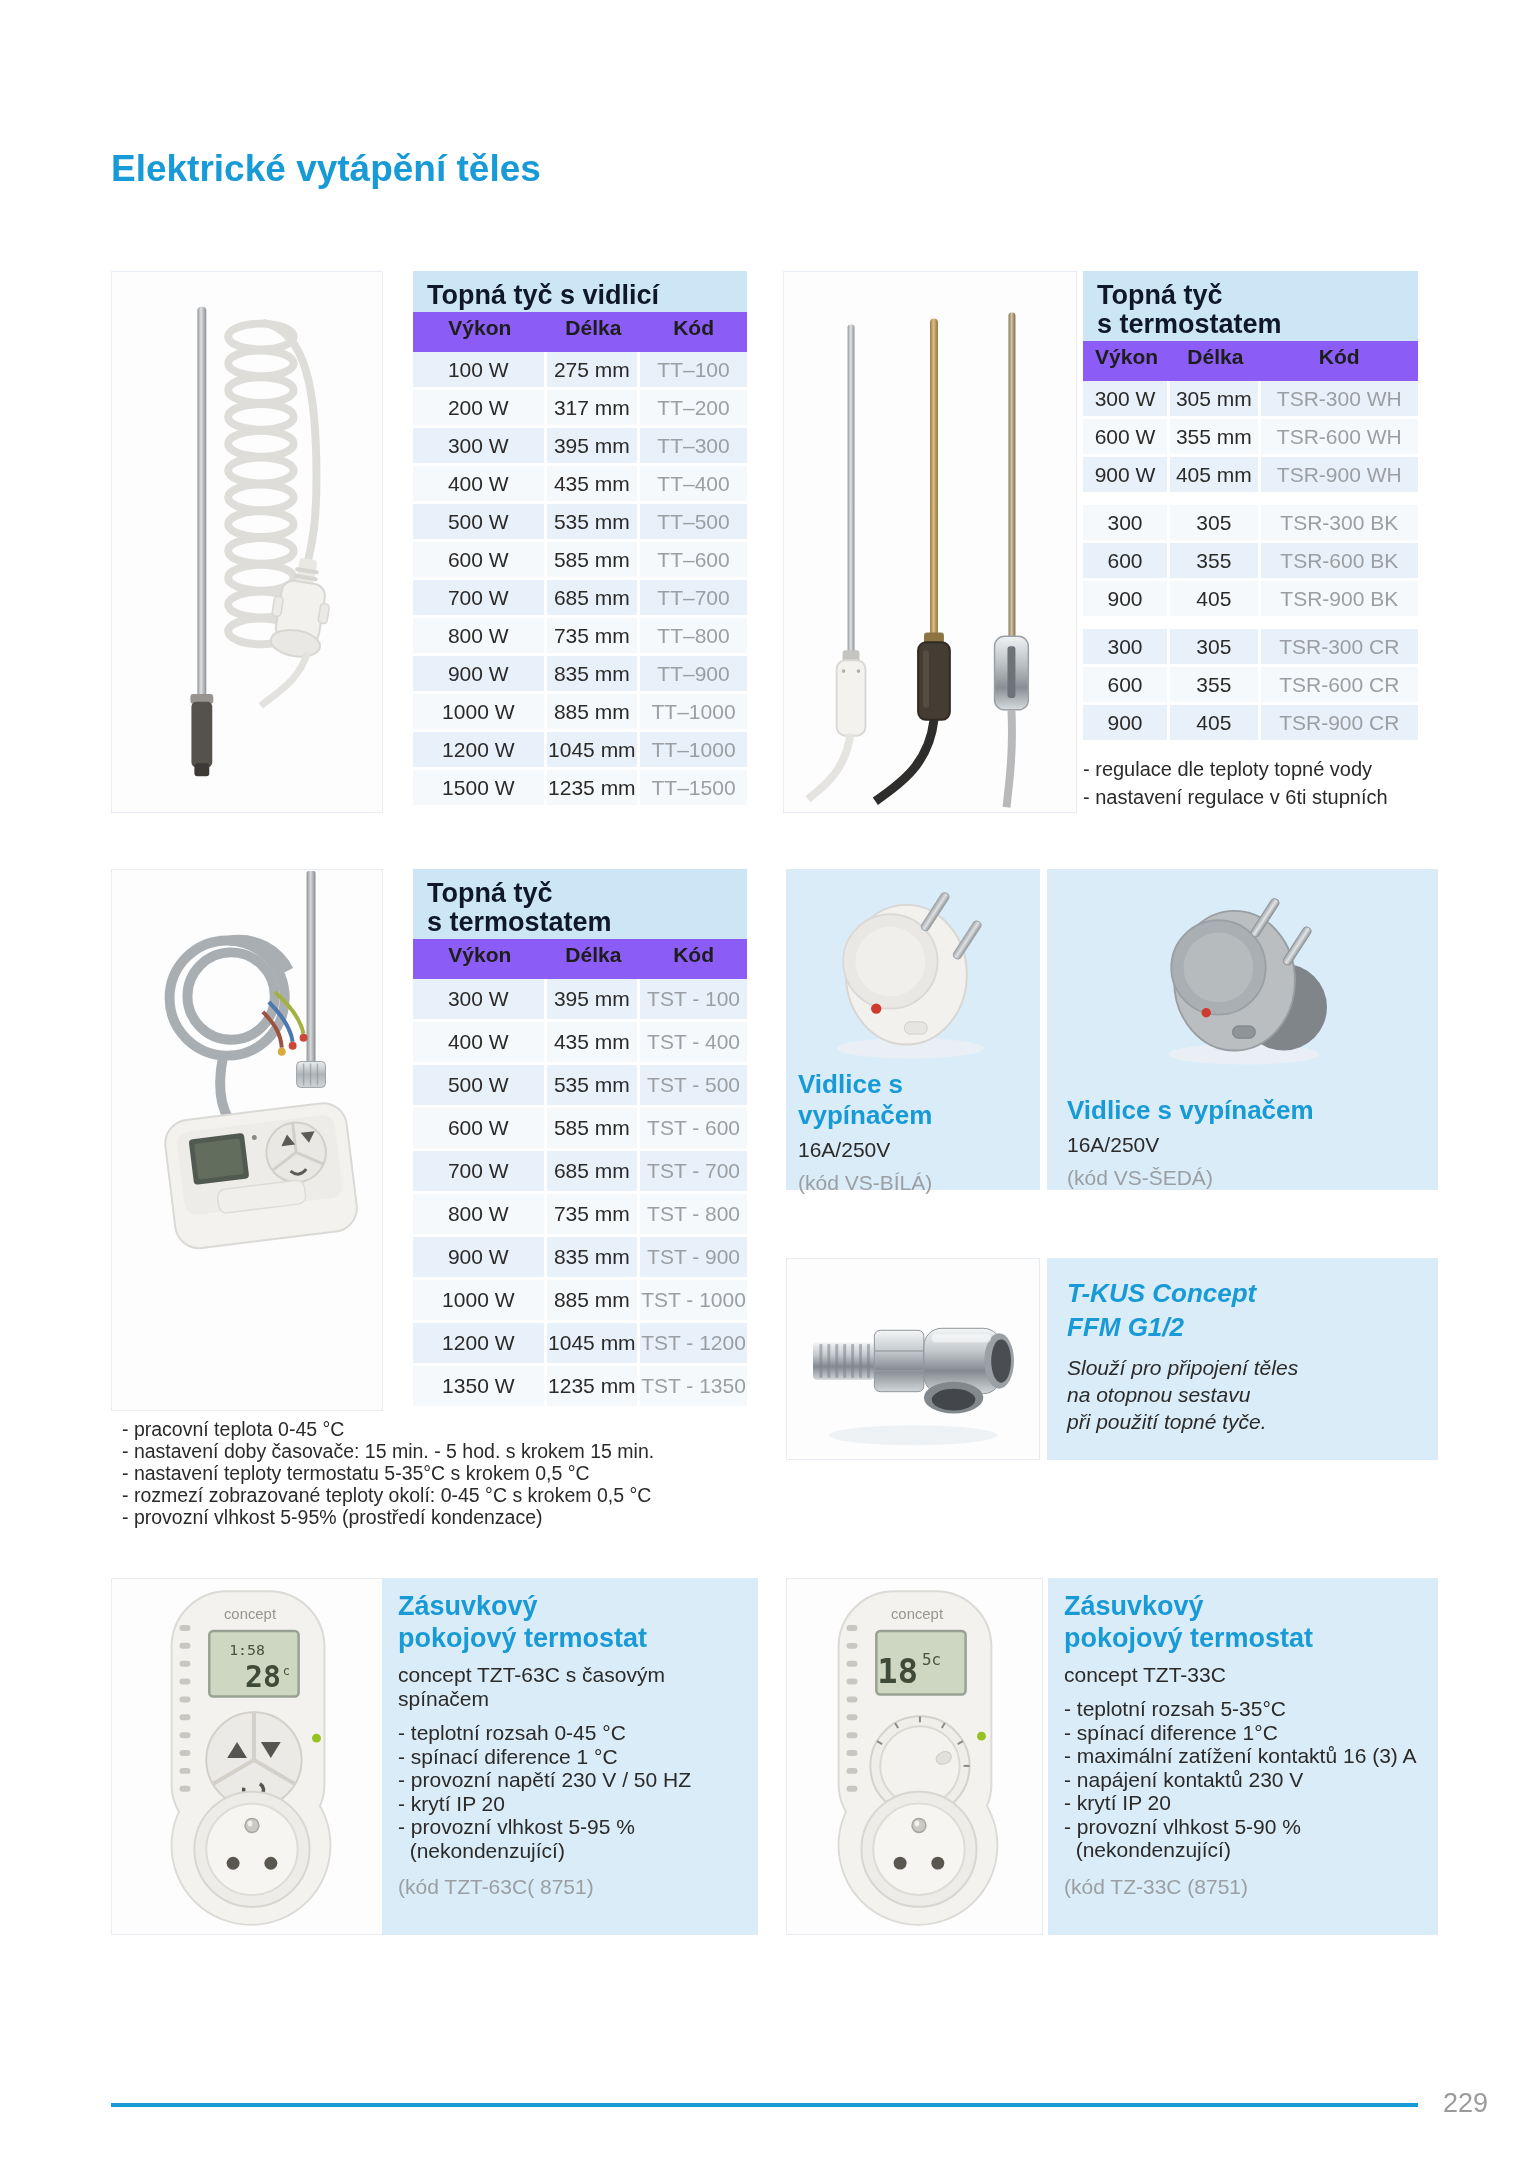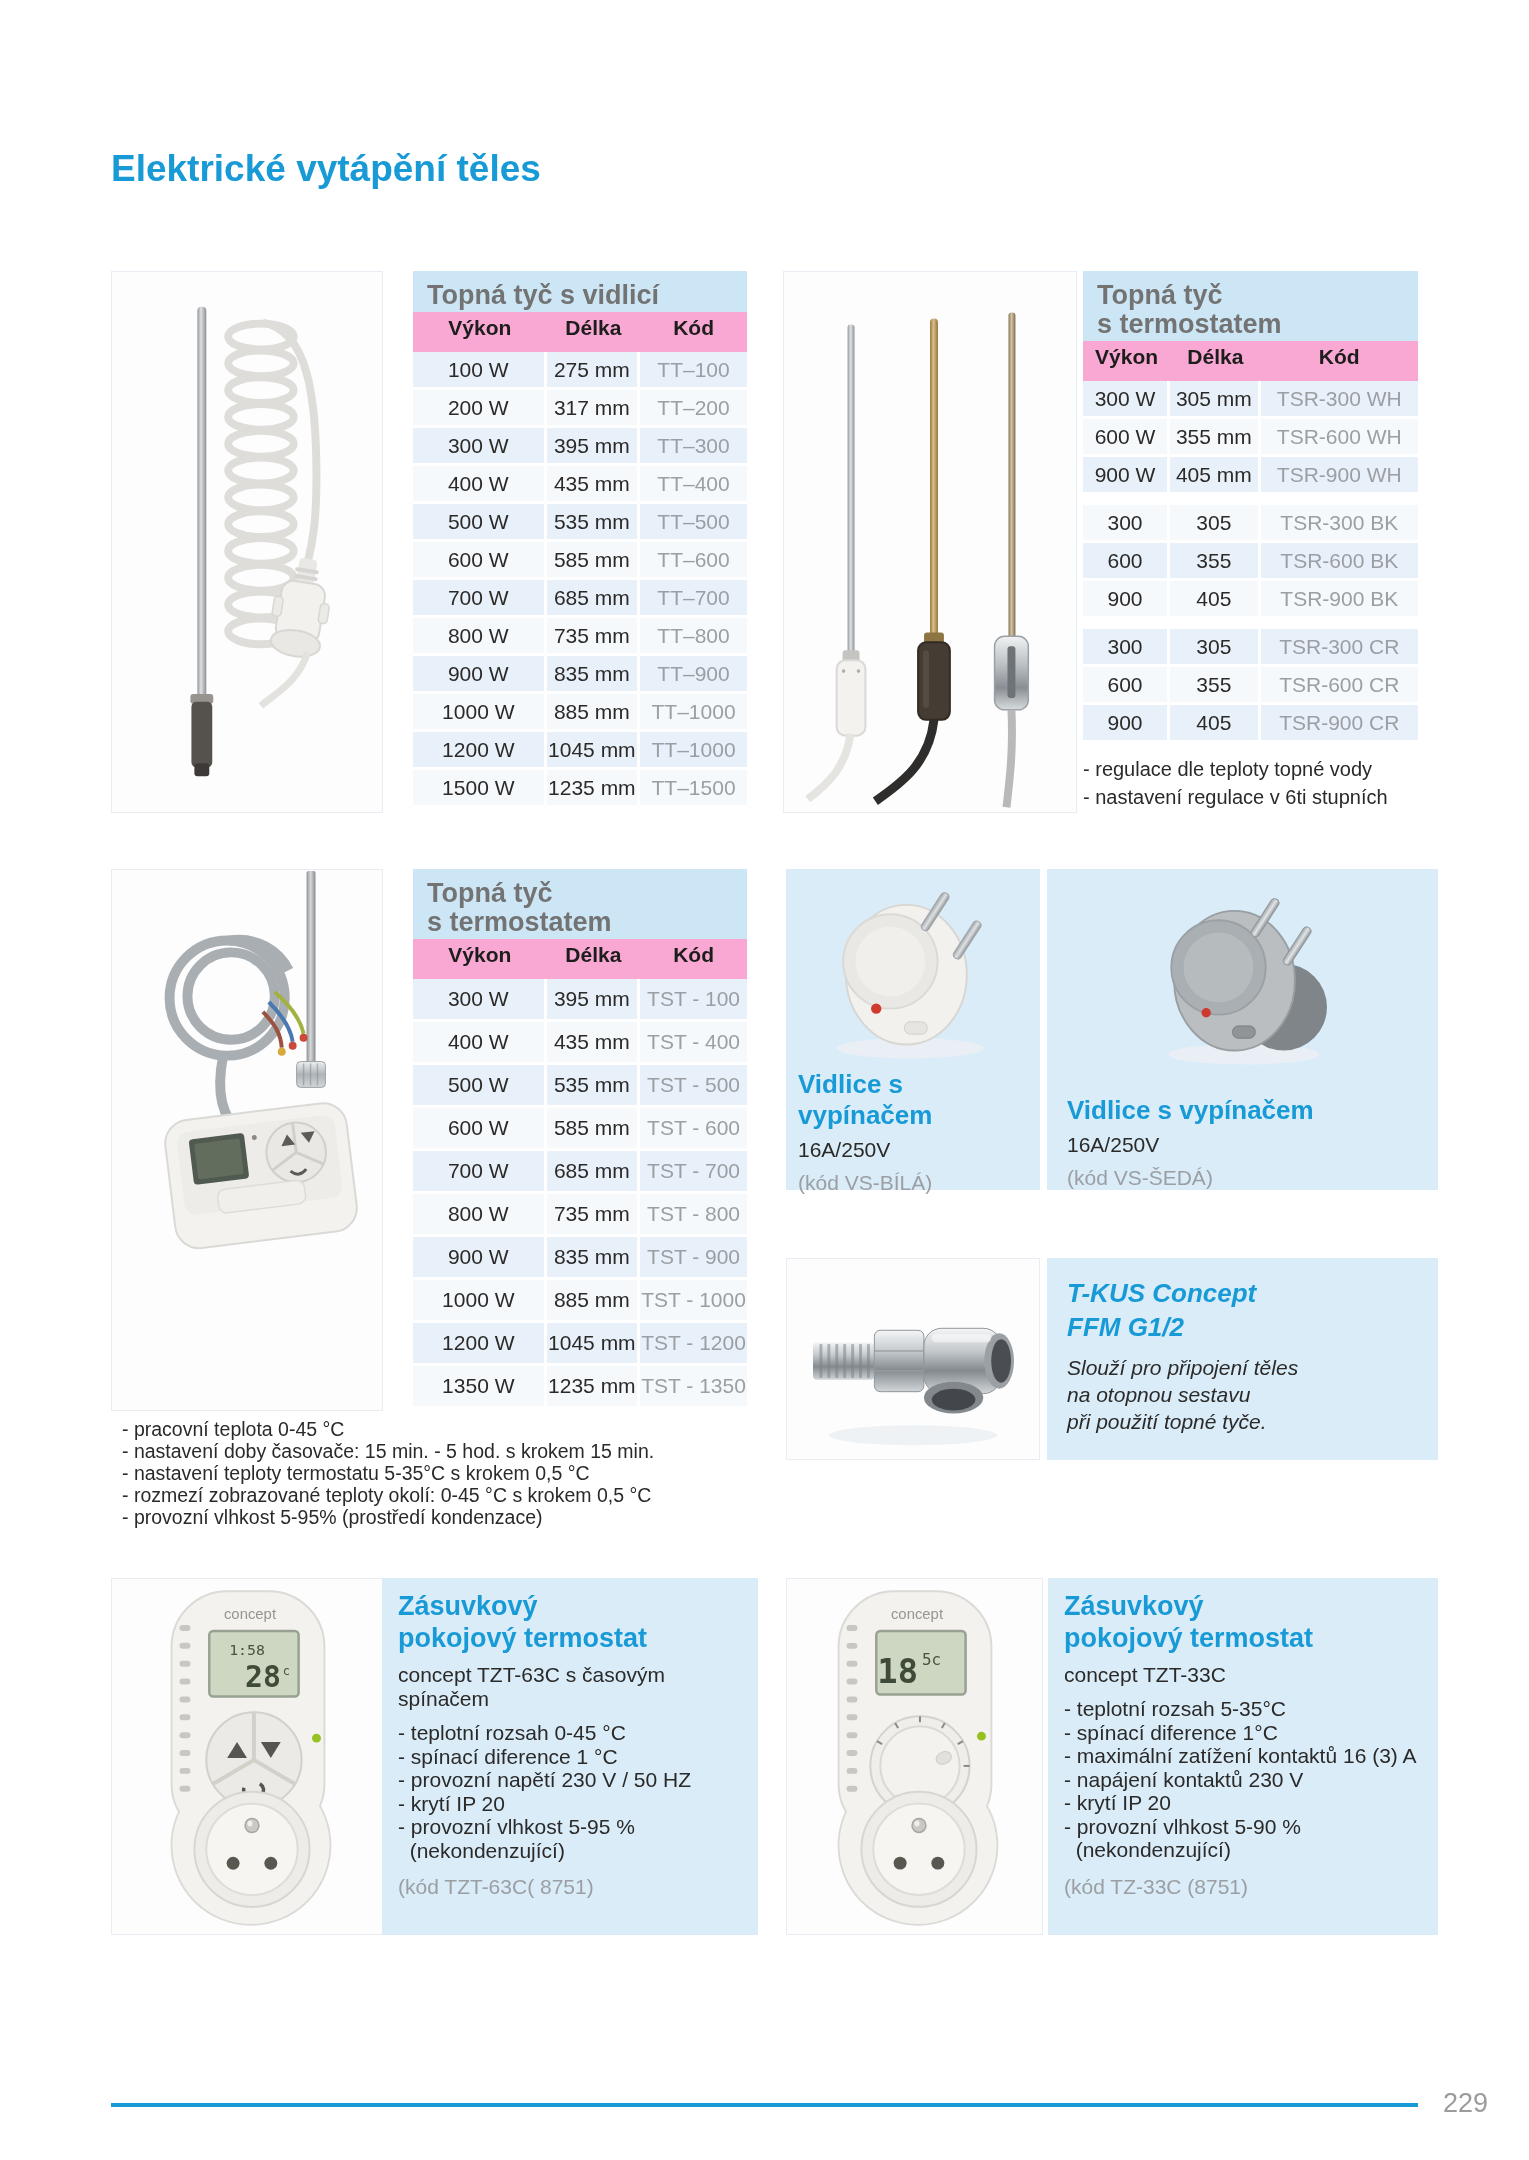--- a/index.html
+++ b/index.html
@@ -11,23 +11,23 @@
   .img-panel{position:absolute;background:#fdfdfe;border:1px solid #e7edf2;box-sizing:border-box;
              display:flex;align-items:center;justify-content:center;}
   .img-panel svg{display:block;}
 
   
   .panel-blue{position:absolute;background:#d9ecf8;box-sizing:border-box;justify-content:space-between;}
 
   
   .tbl{position:absolute;}
   .tbl-head{background:#cde6f5;padding:10px 14px 2px;}
-  .tbl-title{color:#737373;font-weight:bold;font-size:27px;line-height:29px;white-space:pre-line;}
+  .tbl-title{color:#0f172a;font-weight:bold;font-size:27px;line-height:29px;white-space:pre-line;}
   table.ptable{width:100%;border-collapse:separate;border-spacing:0;table-layout:fixed;}
-  table.ptable th{background:#f9a8d4;font-weight:bold;font-size:21px;color:#1d1d1b;
+  table.ptable th{background:#8b5cf6;font-weight:bold;font-size:21px;color:#1d1d1b;
                   text-align:center;padding:4px 0 12px;}
   table.ptable td{font-size:21px;text-align:center;vertical-align:middle;
                   border-bottom:3px solid #fff;color:#2b2a29;overflow:hidden;}
   table.rows36 td{height:33px;}
   table.rows41 td{height:38px;}
   table.ptable td.c0, table.ptable td.c1{border-right:3px solid #fff;}
   table.ptable td.c2{color:#9b9fa3;}
   table.ptable tbody tr:nth-child(odd) td{background:#e8f1f9;}
   table.ptable tbody tr:nth-child(even) td{background:#f5f9fc;}
   table.ptable.alt tbody tr:nth-child(odd) td{background:#f5f9fc;}

